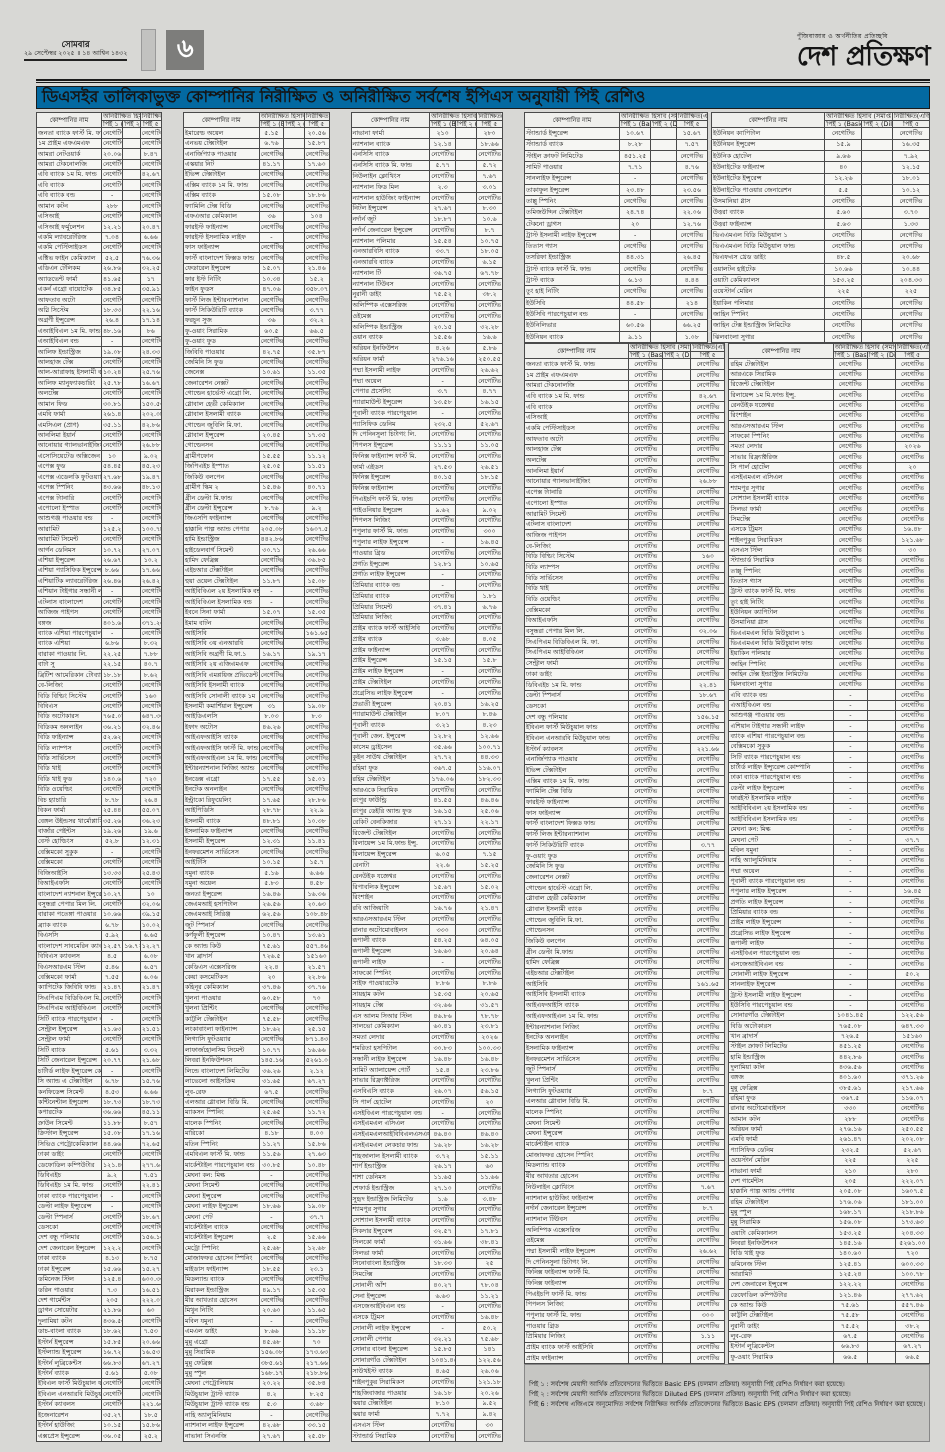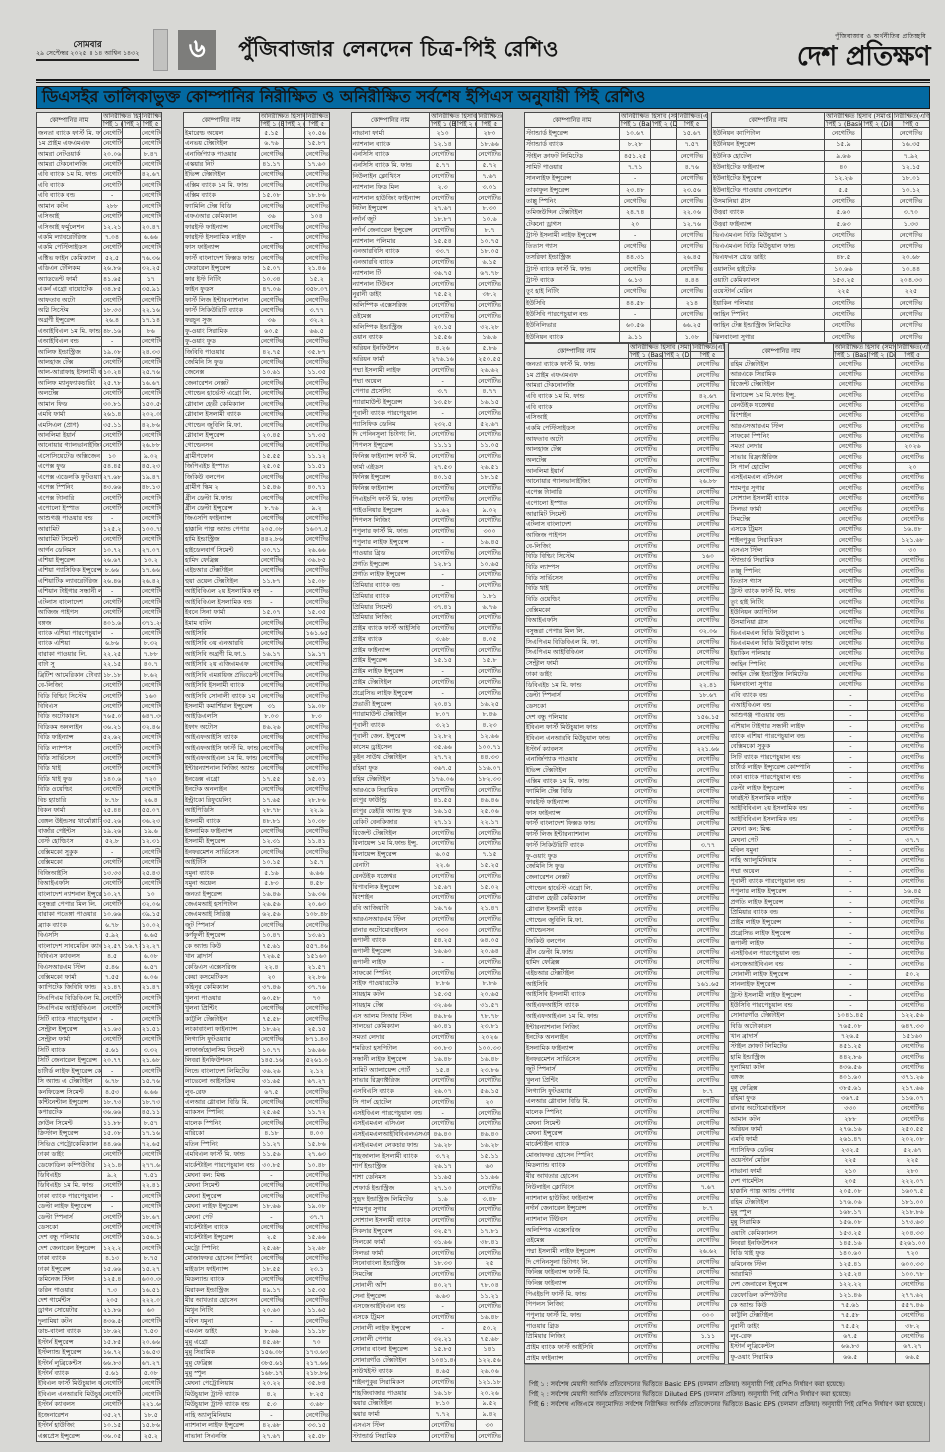--- a/index.html
+++ b/index.html
@@ -1,25 +1,25 @@
 <!DOCTYPE html>
 <html><head>
 <meta charset="utf-8">
 <style>
   html,body{margin:0;padding:0;background:#9a9a98;}
   .page{position:relative;width:945px;height:1452px;background:#d8d8d5;font-family:"DejaVu Sans","Liberation Sans",sans-serif;color:#151515;overflow:hidden;margin:0 auto;}
   
-  .masthead{position:absolute;top:24px;left:36px;right:15px;height:52px;display:flex;align-items:center;gap:8px;}
+  .masthead{position:absolute;top:24px;left:24px;right:15px;height:52px;display:flex;align-items:center;gap:8px;}
   .dateblock{font-size:8.5px;font-weight:bold;line-height:1.25;border-bottom:2.5px solid #222;padding-bottom:2px;text-align:center;}
   .dateblock .d2{font-size:6.3px;font-weight:normal;}
   .pagetab{width:13px;height:40px;background:#c2c2c0;margin-left:6px;border:0.5px solid #999;}
   .pagenum{width:38px;height:40px;background:#7d7d7b;color:#fff;font-size:26px;font-weight:bold;display:flex;align-items:center;justify-content:center;margin-left:2px;}
   .title{font-size:21px;font-weight:bold;margin-left:14px;letter-spacing:0.5px;}
   .spacer{flex:1;}
-  .logoblock{text-align:right;}
+  .logoblock{}
   .tagline{font-size:6px;letter-spacing:0.5px;margin-right:4px;}
   .logo{font-size:27px;font-weight:900;letter-spacing:-0.5px;line-height:1;}
   .rule1{position:absolute;top:79px;left:36px;right:15px;border-top:2px solid #1a1a1a;}
   .rule2{position:absolute;top:82px;left:36px;right:15px;border-top:0.75px solid #1a1a1a;}
   
   .headline{position:absolute;top:86px;left:36px;right:15px;height:21px;border:1.5px solid #1a1a1a;background:#0369a1;font-size:16px;font-weight:bold;line-height:20px;padding-left:5px;white-space:nowrap;overflow:hidden;}
   
   .main{position:absolute;top:112px;left:36px;right:15px;bottom:10px;display:flex;gap:21px;}
   .colA{height:100%;}
   .c1{width:152px;}.c2{width:177px;}.c3{width:184px;}
@@ -45,21 +45,20 @@
 <body>
 
 <div class="page">
   <div class="masthead">
     <div class="dateblock">
       <div>সোমবার</div>
       <div class="d2">২৯ সেপ্টেম্বর ২০২৫ ॥ ১৪ আশ্বিন ১৪৩২</div>
     </div>
     <div class="pagetab"></div>
     <div class="pagenum">৬</div>
-    <div class="title">পুঁজিবাজার লেনদেন চিত্র-পিই রেশিও</div>
     <div class="spacer"></div>
     <div class="logoblock">
       <div class="tagline">পুঁজিবাজার ও অর্থনীতির প্রতিচ্ছবি</div>
       <div class="logo">দেশ প্রতিক্ষণ</div>
     </div>
   </div>
   <div class="rule1"></div>
   <div class="rule2"></div>
 
   <div class="headline">ডিএসইর তালিকাভুক্ত কোম্পানির নিরীক্ষিত ও অনিরীক্ষিত সর্বশেষ ইপিএস অনুযায়ী পিই রেশিও</div>

